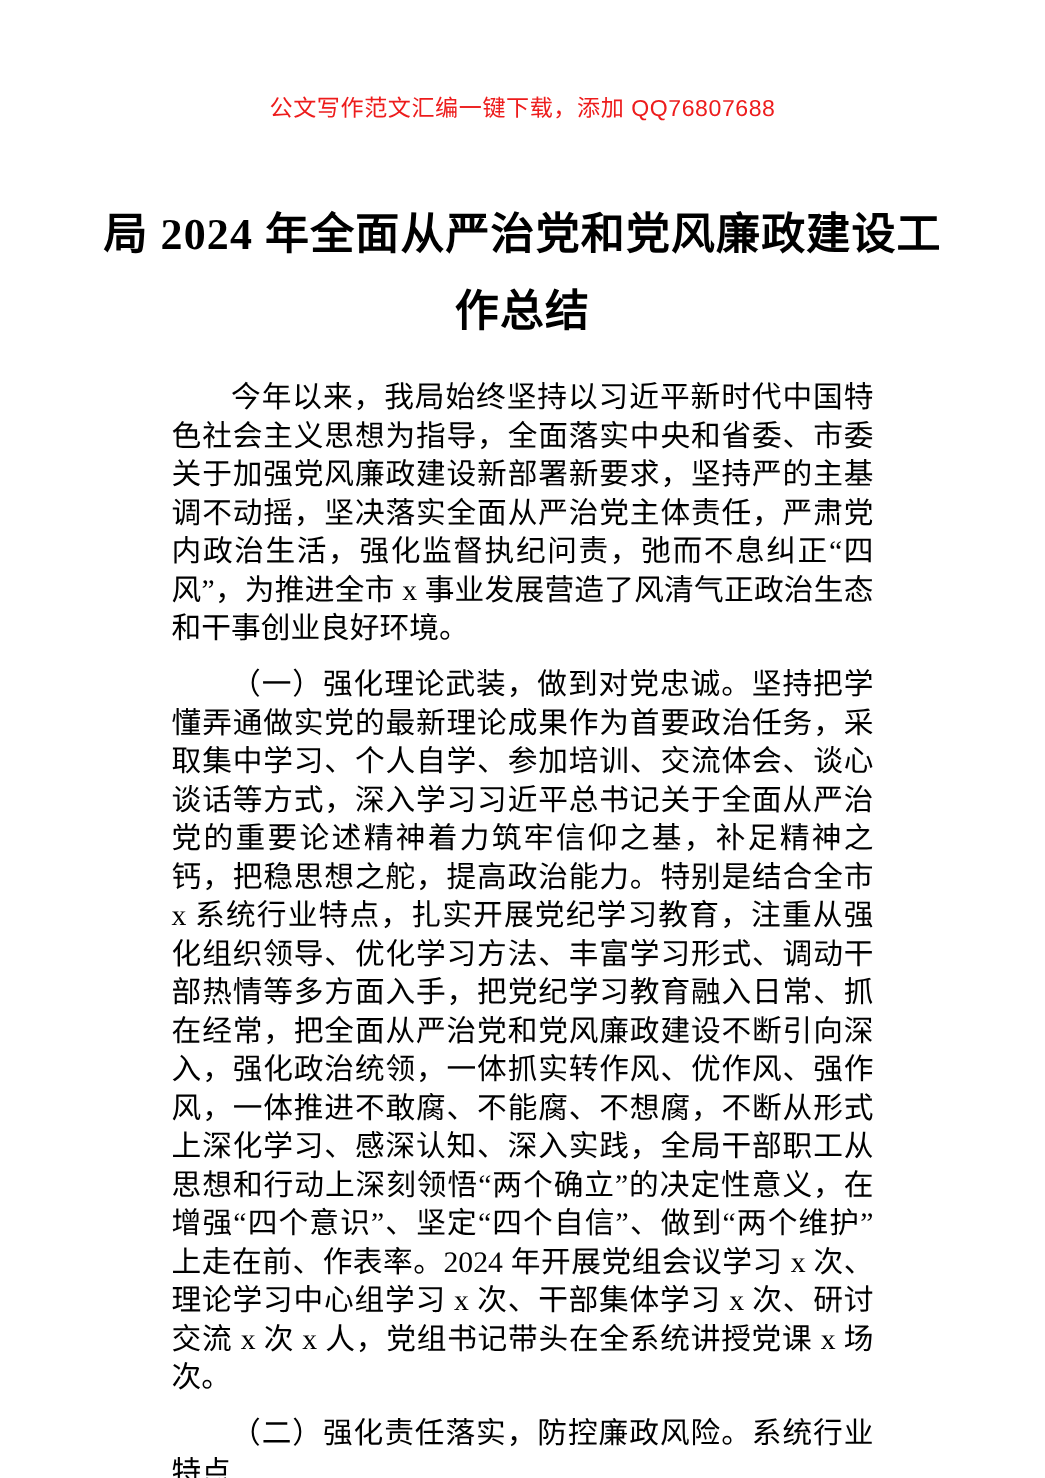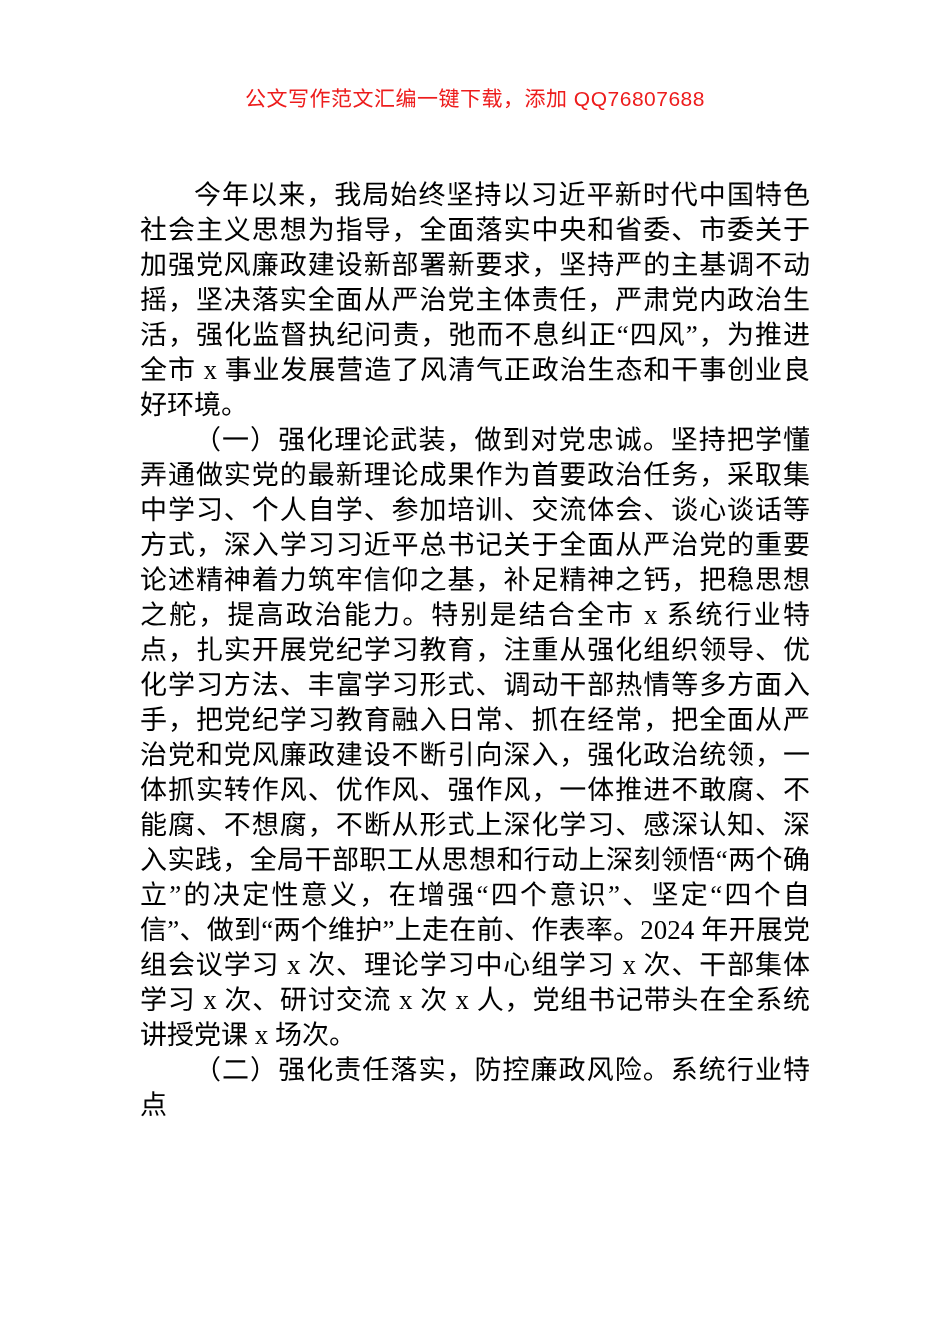--- a/index.html
+++ b/index.html
@@ -32,34 +32,36 @@
     line-height: 70px;
     font-weight: 700;
     letter-spacing: 1px;
   }
   .doc-body {
     margin: 26px 140px 0 140px;
     font-size: 27px;
     line-height: 35px;
   }
   .para {
-    margin: 0;
+    margin: 16px;
     text-indent: 2em;
     text-align: justify;
     word-break: break-all;
   }
 </style>
 </head>
 <body>
 
 <div class="page">
 
   <div class="promo-banner" style="color: rgb(237, 28, 28);">公文写作范文汇编一键下载，添加 QQ76807688</div>
 
   <div class="doc-title">
+    <div>局 2024 年全面从严治党和党风廉政建设工</div>
+    <div>作总结</div>
   </div>
 
   <div class="doc-body">
       <p class="para">今年以来，我局始终坚持以习近平新时代中国特色社会主义思想为指导，全面落实中央和省委、市委关于加强党风廉政建设新部署新要求，坚持严的主基调不动摇，坚决落实全面从严治党主体责任，严肃党内政治生活，强化监督执纪问责，弛而不息纠正“四风”，为推进全市 x 事业发展营造了风清气正政治生态和干事创业良好环境。</p>
       <p class="para">（一）强化理论武装，做到对党忠诚。坚持把学懂弄通做实党的最新理论成果作为首要政治任务，采取集中学习、个人自学、参加培训、交流体会、谈心谈话等方式，深入学习习近平总书记关于全面从严治党的重要论述精神着力筑牢信仰之基，补足精神之钙，把稳思想之舵，提高政治能力。特别是结合全市 x 系统行业特点，扎实开展党纪学习教育，注重从强化组织领导、优化学习方法、丰富学习形式、调动干部热情等多方面入手，把党纪学习教育融入日常、抓在经常，把全面从严治党和党风廉政建设不断引向深入，强化政治统领，一体抓实转作风、优作风、强作风，一体推进不敢腐、不能腐、不想腐，不断从形式上深化学习、感深认知、深入实践，全局干部职工从思想和行动上深刻领悟“两个确立”的决定性意义，在增强“四个意识”、坚定“四个自信”、做到“两个维护”上走在前、作表率。2024 年开展党组会议学习 x 次、理论学习中心组学习 x 次、干部集体学习 x 次、研讨交流 x 次 x 人，党组书记带头在全系统讲授党课 x 场次。</p>
       <p class="para">（二）强化责任落实，防控廉政风险。系统行业特点</p>
     </div>
 
 </div>
 

